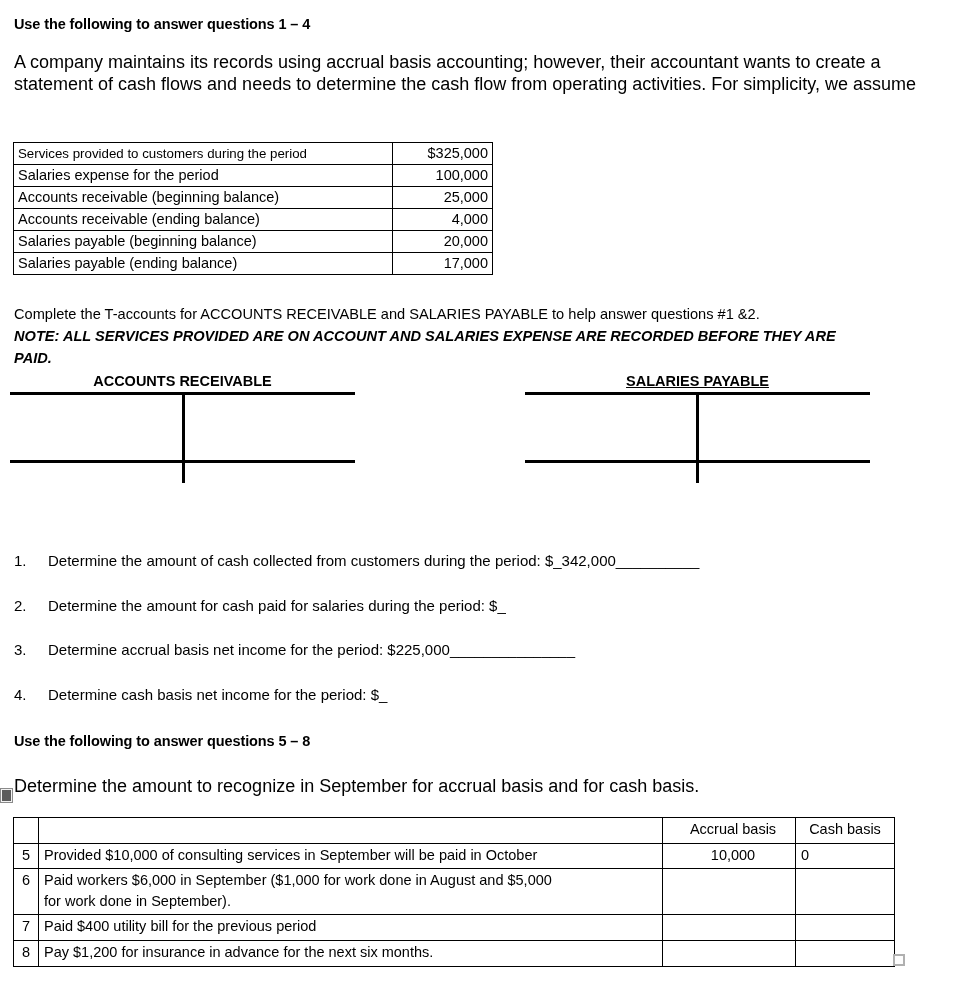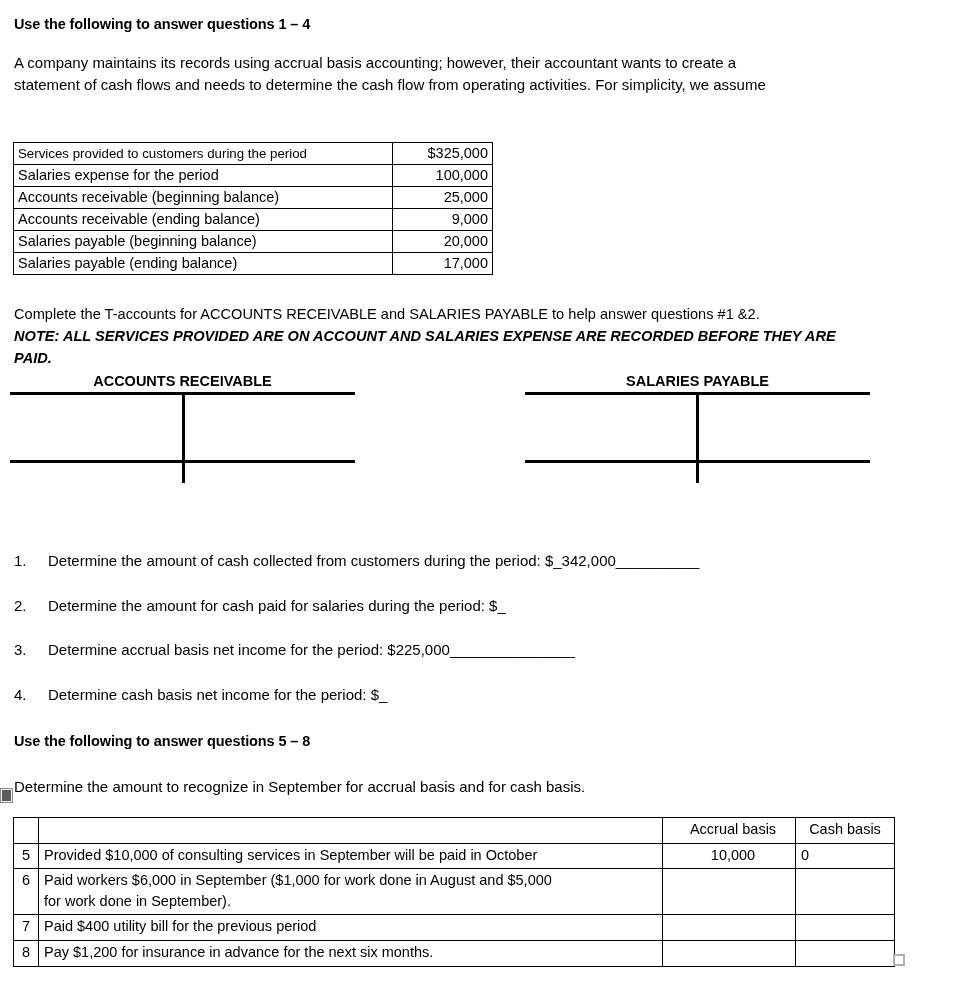--- a/index.html
+++ b/index.html
@@ -27,21 +27,21 @@
   
   .heading-bold {
     position: absolute;
     font-weight: bold;
     font-size: 14.5px;
     letter-spacing: -0.1px;
     white-space: nowrap;
   }
   .para {
     position: absolute;
-    font-size: 15px;
+    font-size: 18px;
     line-height: 21.5px;
   }
   .para-line { white-space: nowrap; display: block; }
 
   
   .data-table {
     position: absolute;
     left: 13px;
     top: 142px;
     border-collapse: collapse;
@@ -182,21 +182,21 @@
       <tr>
         <td class="lbl">Salaries expense for the period</td>
         <td class="val">100,000</td>
       </tr>
       <tr>
         <td class="lbl">Accounts receivable (beginning balance)</td>
         <td class="val">25,000</td>
       </tr>
       <tr>
         <td class="lbl">Accounts receivable (ending balance)</td>
-        <td class="val">9,000</td>
+        <td class="val">4,000</td>
       </tr>
       <tr>
         <td class="lbl">Salaries payable (beginning balance)</td>
         <td class="val">20,000</td>
       </tr>
       <tr>
         <td class="lbl">Salaries payable (ending balance)</td>
         <td class="val">17,000</td>
       </tr>
     </tbody>
@@ -206,21 +206,21 @@
     <div>Complete the T-accounts for ACCOUNTS RECEIVABLE and SALARIES PAYABLE to help answer questions #1 &amp;2.</div>
     <div class="note">NOTE: ALL SERVICES PROVIDED ARE ON ACCOUNT AND SALARIES EXPENSE ARE RECORDED BEFORE THEY ARE</div>
     <div class="note">PAID.</div>
   </div>
 
   <div class="t-title" style="left:10px; top:373px; width:345px;">ACCOUNTS RECEIVABLE</div>
   <div class="t-rule" style="left:10px; top:392px; width:345px;"></div>
   <div class="t-vert" style="left:182px; top:392px; height:91px;"></div>
   <div class="t-rule" style="left:10px; top:460px; width:345px;"></div>
 
-  <div class="t-title" style="left:525px; top:373px; width:345px;">SALARIES PAYABLE</div>
+  <div class="t-title" style="left:525px; top:373px; width:345px;text-decoration:underline;">SALARIES PAYABLE</div>
   <div class="t-rule" style="left:525px; top:392px; width:345px;"></div>
   <div class="t-vert" style="left:696px; top:392px; height:91px;"></div>
   <div class="t-rule" style="left:525px; top:460px; width:345px;"></div>
 
   <div class="q-item" style="left:14px; top:552px;">
     <span class="q-num">1.</span>
     <span class="q-text">Determine the amount of cash collected from customers during the period:  $_342,000__________</span>
   </div>
   <div class="q-item" style="left:14px; top:597px;">
     <span class="q-num">2.</span>

